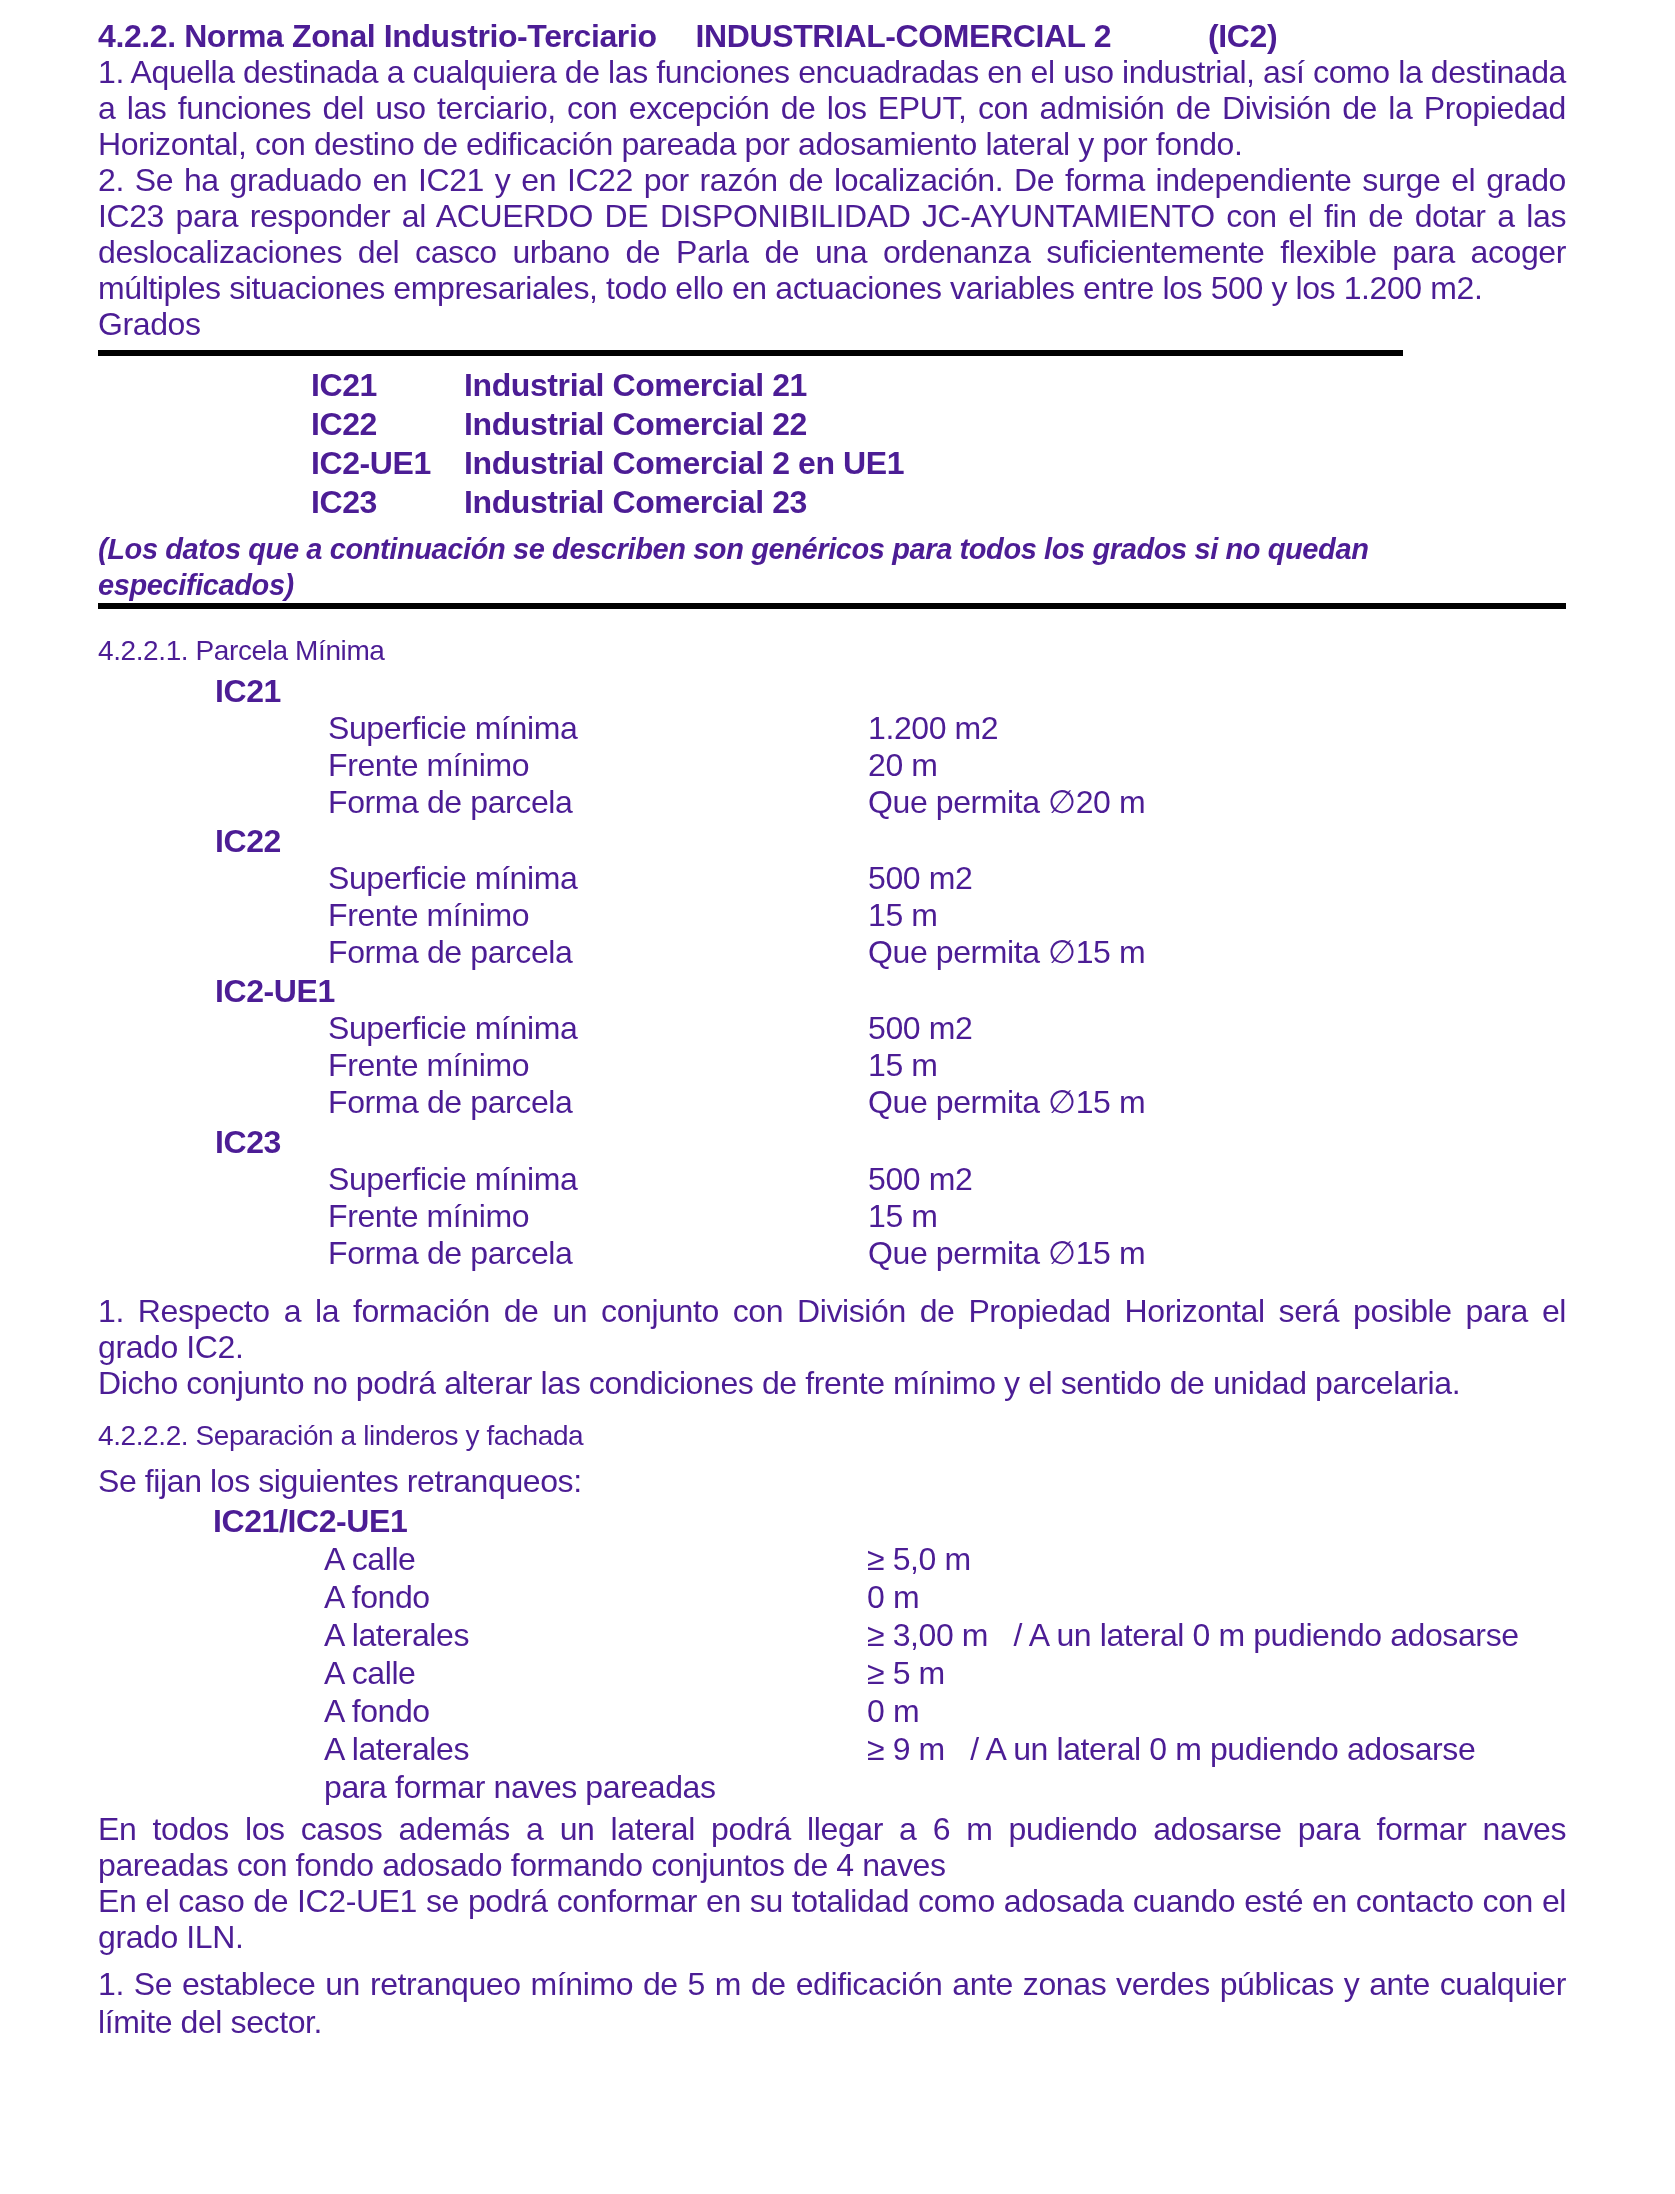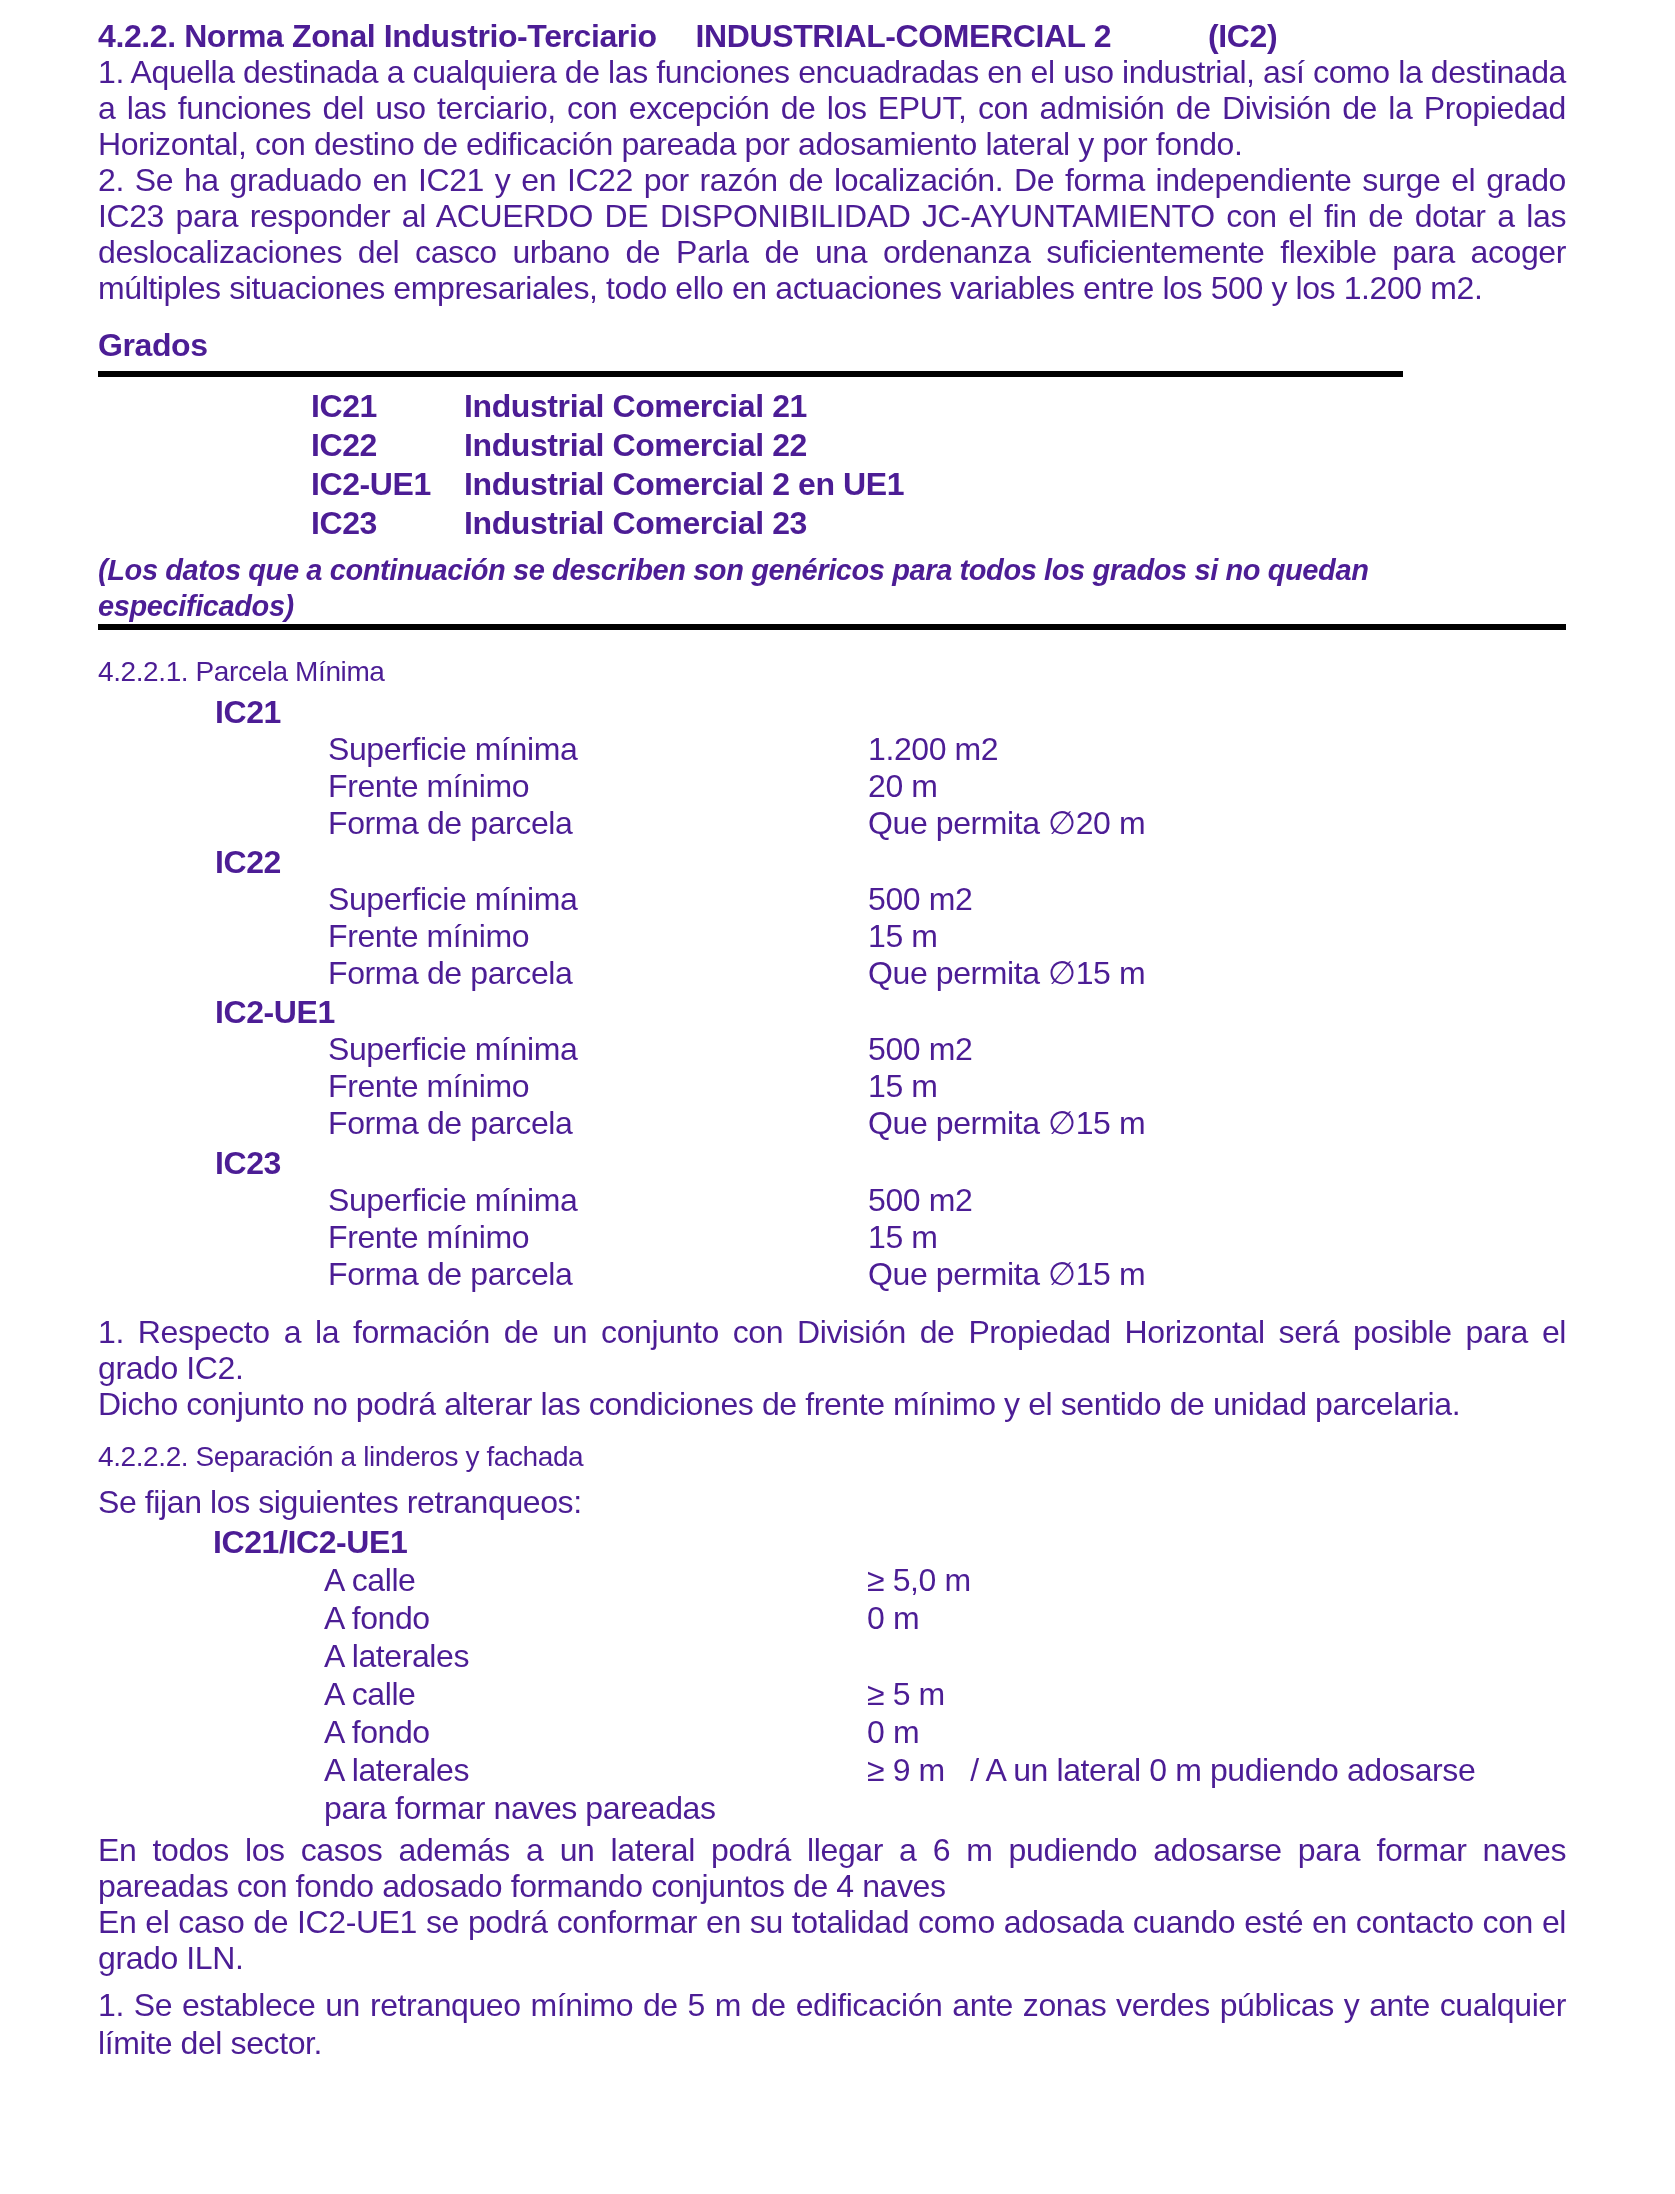--- a/index.html
+++ b/index.html
@@ -17,23 +17,22 @@
     letter-spacing: -0.4px;
     overflow: hidden;
   }
   .title { font-weight: bold; white-space: nowrap; }
   .title .t2 { margin-left: 39px; }
   .title .t3 { margin-left: 97px; }
   p { margin: 0; }
   .just { text-align: justify; }
 
   .grados {
-    margin-top: 21px;
     width: 1305px;
-    font-weight: bold;
+    font-weight: normal;
     border-bottom: 6.8px solid #000;
     padding-bottom: 7.5px;
   }
   .grade-list { margin-top: 10.6px; font-weight: bold; line-height: 39px; }
   .grade-list .grow { padding-left: 213px; }
   .grade-list .code { display: inline-block; width: 153px; }
 
   .note {
     margin-top: 9px;
     font-weight: bold;
@@ -170,20 +169,21 @@
     <div class="s2-row">
       <span class="lbl">A calle</span>
         <span class="val">≥ 5,0 m</span>
     </div>
     <div class="s2-row">
       <span class="lbl">A fondo</span>
         <span class="val">0 m</span>
     </div>
     <div class="s2-row">
       <span class="lbl">A laterales</span>
+        <span class="val">≥ 3,00 m   / A un lateral 0 m pudiendo adosarse</span>
     </div>
 
     <div class="s2-row">
       <span class="lbl">A calle</span>
         <span class="val">≥ 5 m</span>
     </div>
     <div class="s2-row">
       <span class="lbl">A fondo</span>
         <span class="val">0 m</span>
     </div>

